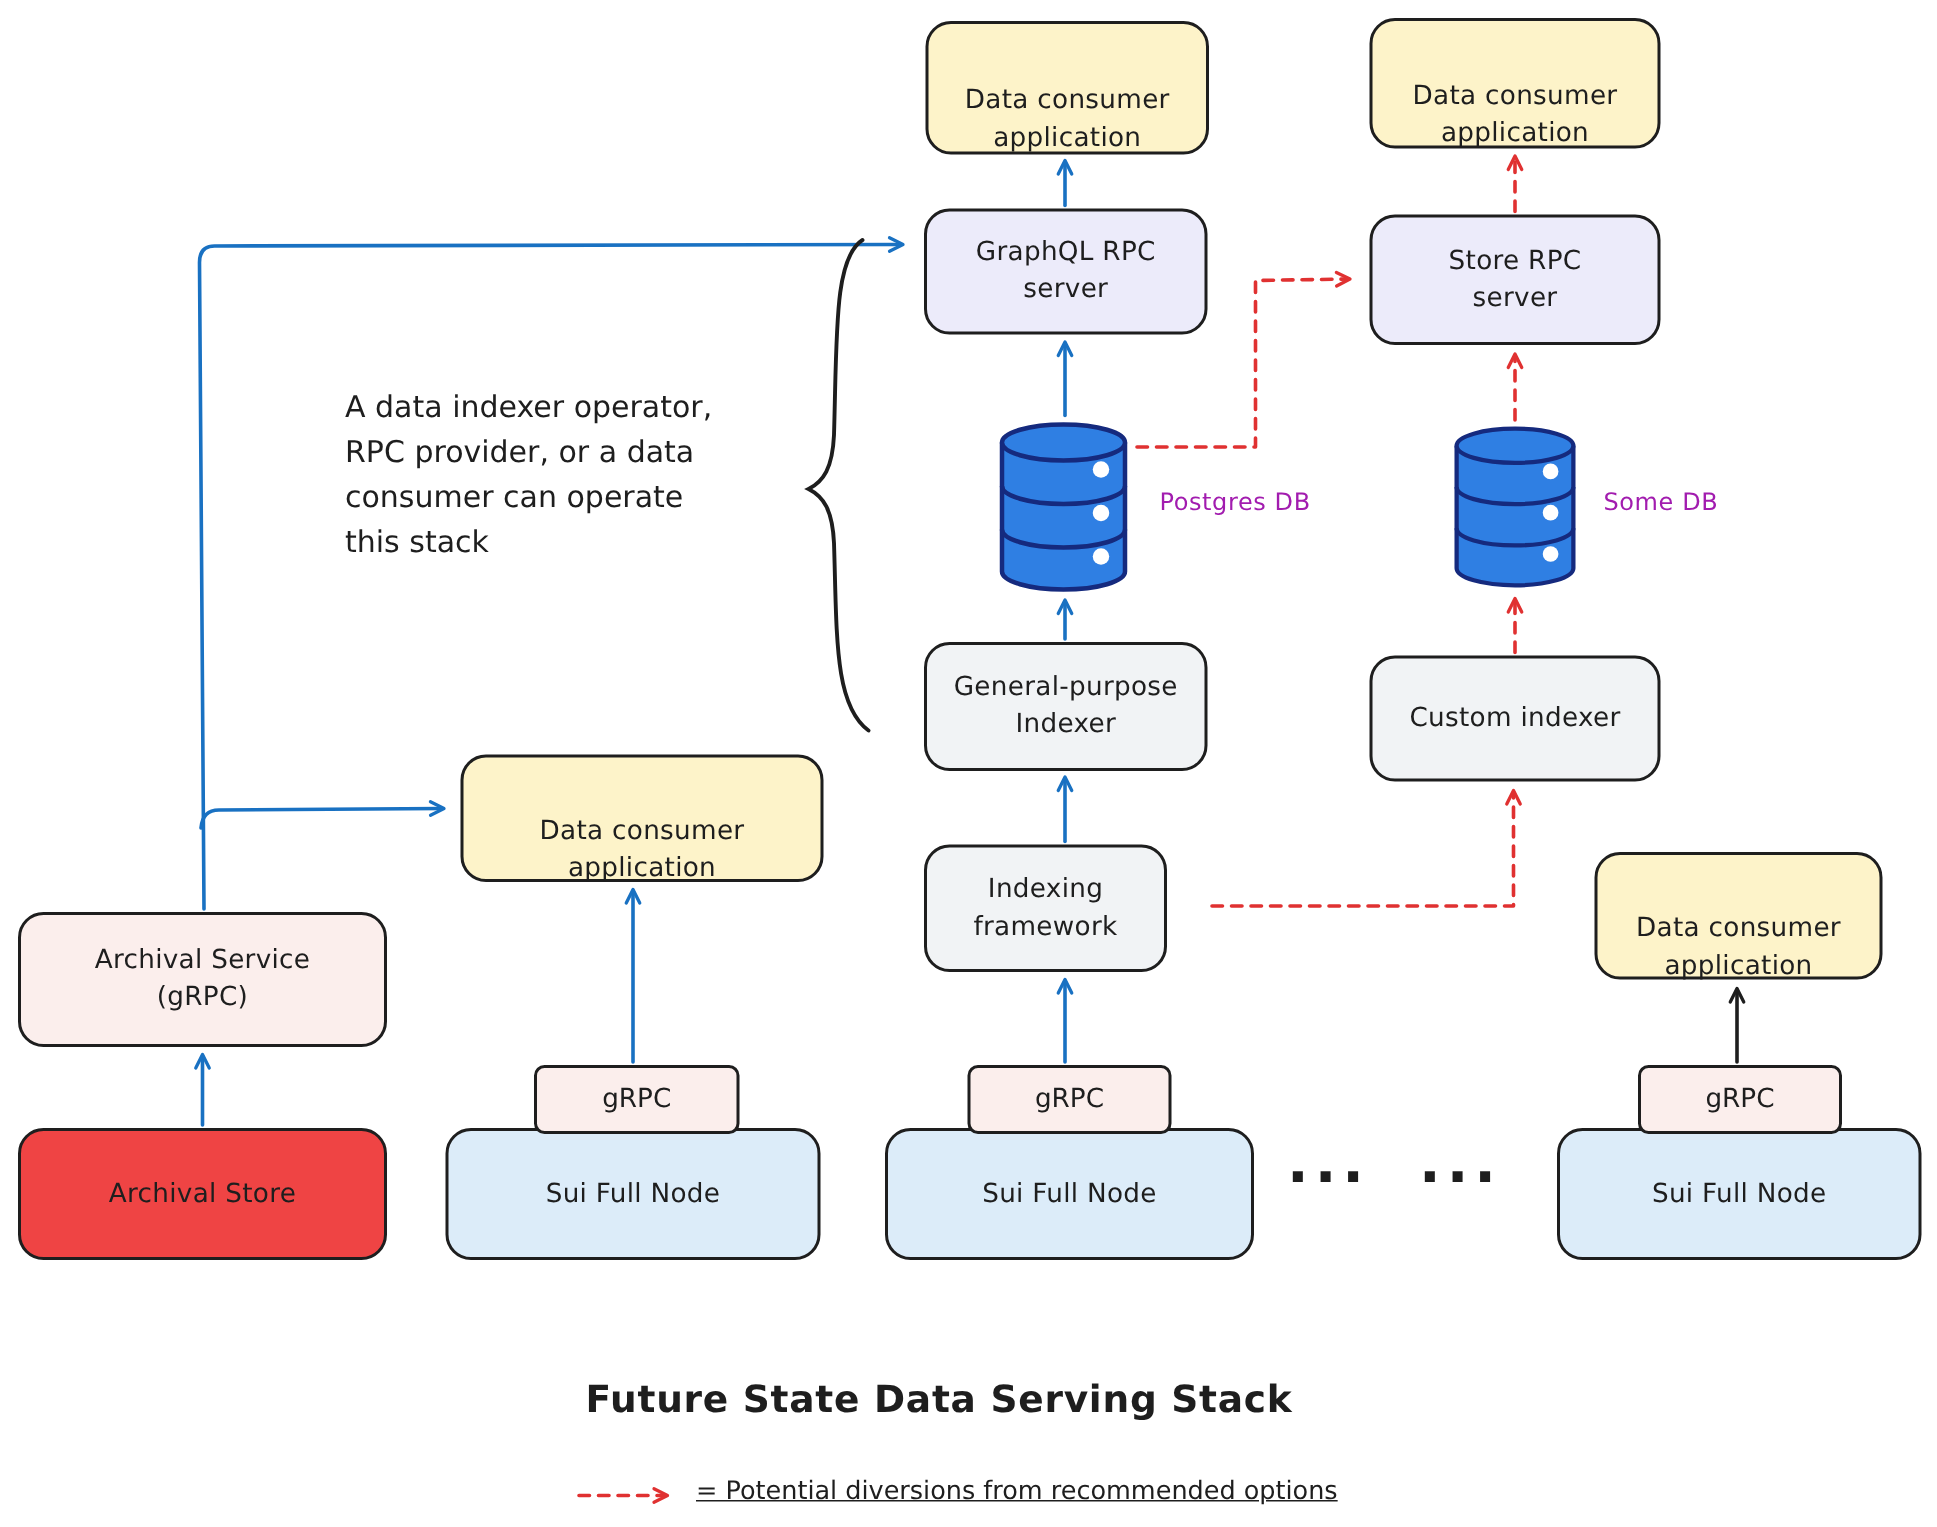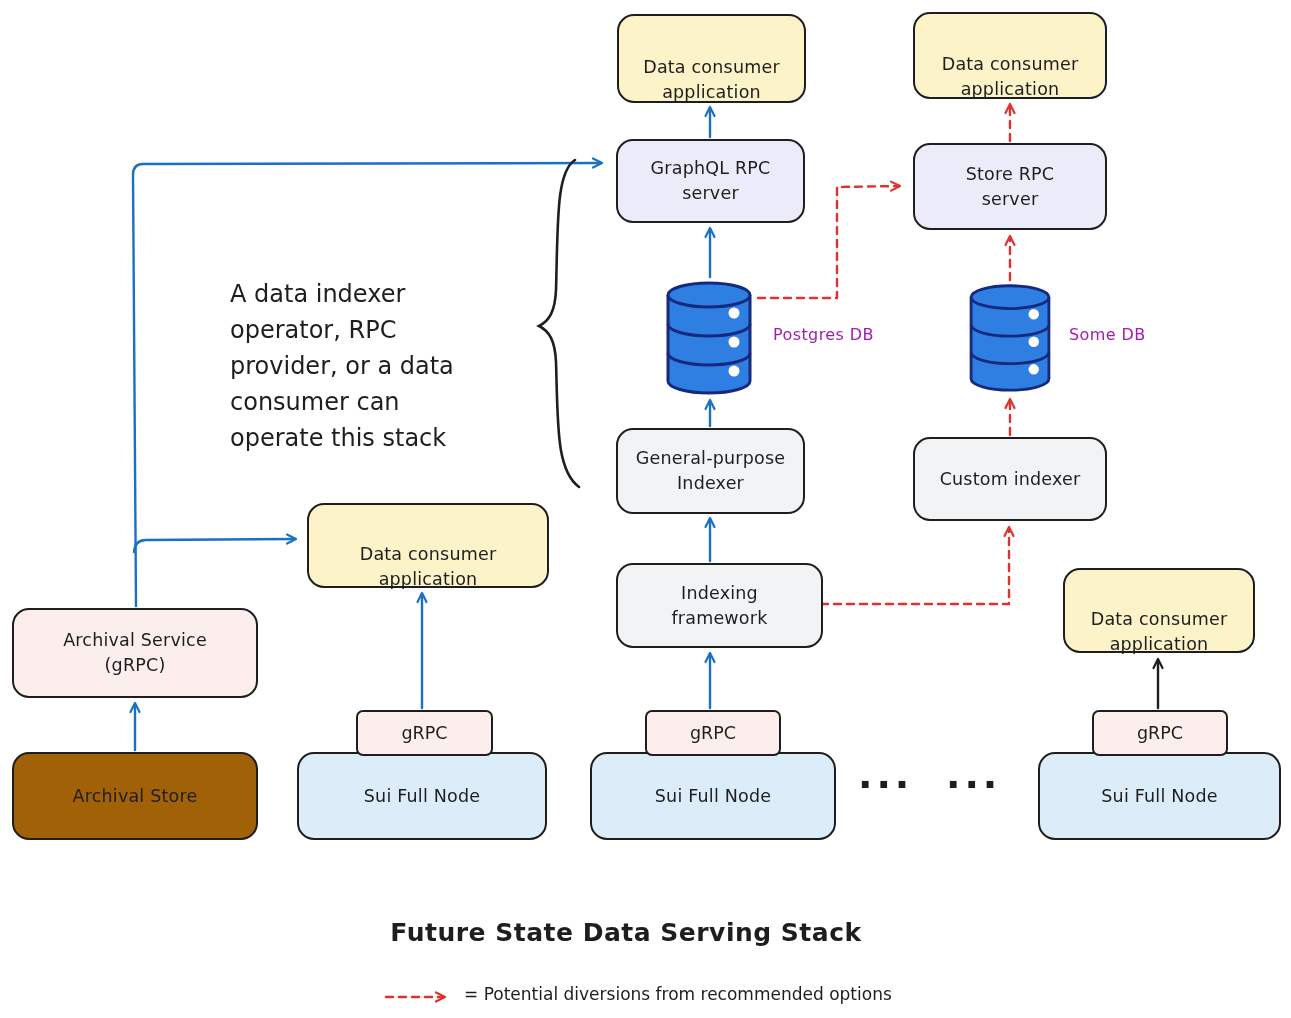--- a/index.html
+++ b/index.html
@@ -11,40 +11,40 @@
   .box{
     position:absolute;box-sizing:border-box;border:2.2px solid #1e1e1e;border-radius:17px;
     display:flex;align-items:center;justify-content:center;text-align:center;
     font-size:17.5px;line-height:1.42;letter-spacing:.2px;z-index:2;padding:0 14px;
   }
   .box span{display:inline-block;}
   .yellow{background:#fdf3c9;}
   .lav{background:#ecebfa;}
   .gray{background:#f1f3f5;}
   .pink{background:#fbeeec;justify-content:center;}
-  .medblue{background:#a16207;}
+  .medblue{background:#ef4444;}
   .lightblue{background:#dcecf9;}
   .w150 span{max-width:150px;margin-top:43px;}
   .w140 span{max-width:140px;}
   .w130 span{max-width:130px;}
   .w155 span{max-width:155px;}
   .w175 span{max-width:175px;}
   .tab{
     position:absolute;box-sizing:border-box;border:2.2px solid #1e1e1e;border-radius:7px;
     background:#fbeeec;display:flex;align-items:center;justify-content:center;
     font-size:17.5px;z-index:3;
   }
   .dbsvg{position:absolute;z-index:2;}
   .dblabel{position:absolute;color:#a21caf;font-size:16px;letter-spacing:.4px;z-index:2;}
-  .annotation{position:absolute;left:230px;top:276px;width:266px;font-size:24px;line-height:1.5;z-index:2;}
+  .annotation{position:absolute;left:230px;top:256px;width:266px;font-size:20px;line-height:1.5;z-index:2;}
   .title{
     position:absolute;left:626px;top:906px;transform:translateX(-50%);
     font-size:25px;font-weight:700;letter-spacing:.5px;white-space:nowrap;z-index:2;margin-top:12px;
   }
-  .legend-text{position:absolute;left:464px;top:984px;font-size:17px;font-weight:500;z-index:2;}
+  .legend-text{position:absolute;left:464px;top:984px;font-size:17px;font-weight:500;z-index:2;text-decoration:underline;}
   .dots{position:absolute;top:756px;font-size:38px;font-weight:700;letter-spacing:4px;line-height:1;z-index:2;}
 </style>
 </head>
 <body>
 
 <div id="canvas">
 
   <svg class="arrow-layer" width="1291" height="1018" viewBox="0 0 1291 1018">
     <defs>
       <marker id="mb" markerWidth="13" markerHeight="13" refX="10" refY="6.5" orient="auto" markerUnits="userSpaceOnUse">
@@ -121,21 +121,21 @@
     <circle cx="72" cy="92" r="5.5" fill="#ffffff"></circle>
   </svg>
   <div class="dblabel" style="left:1069px;top:325px;">Some DB</div>
 
   <div class="box gray w155" style="left:616px;top:428px;width:189px;height:86px;">
     <span>General-purpose Indexer</span>
   </div>
   <div class="box gray" style="left:913px;top:437px;width:194px;height:84px;">
     <span>Custom indexer</span>
   </div>
-  <div class="box gray w130" style="left:616px;top:563px;width:207px;height:85px;">
+  <div class="box gray w130" style="left:616px;top:563px;width:162px;height:85px;">
     <span>Indexing framework</span>
   </div>
 
   <div class="box yellow w150" style="left:307px;top:503px;width:242px;height:85px;">
     <span>Data consumer application</span>
   </div>
   <div class="box yellow w150" style="left:1063px;top:568px;width:192px;height:85px;">
     <span>Data consumer application</span>
   </div>
 

